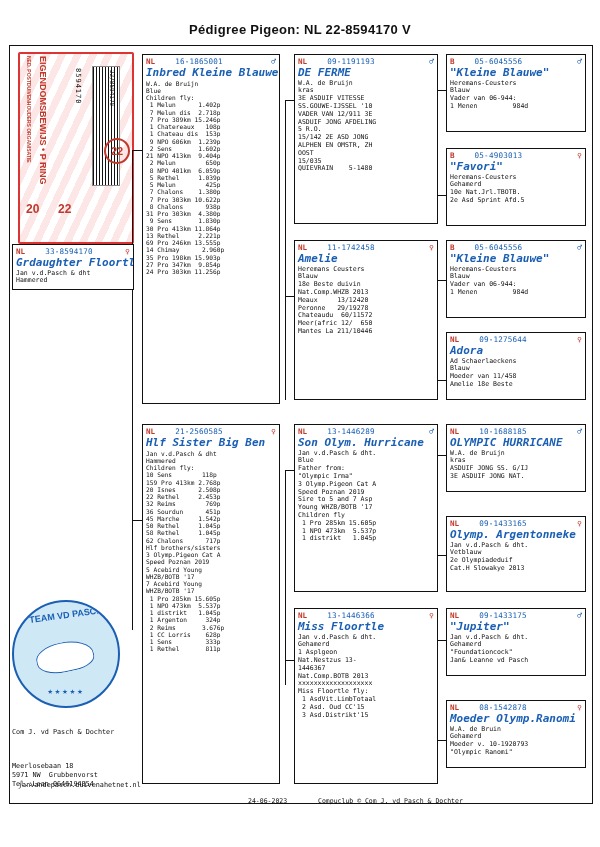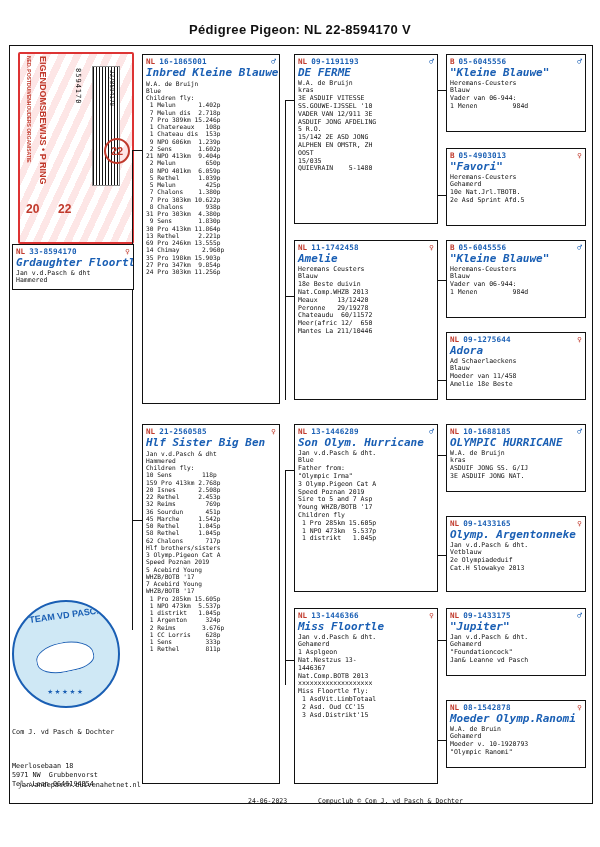--- a/index.html
+++ b/index.html
@@ -26,23 +26,23 @@
   }
   .box{
     position:absolute;
     border:1px solid #111;
     background:#fff;
     box-sizing:border-box;
     padding:2px 3px;
     line-height:1.16;
     overflow:hidden;
   }
-  .hdr{display:flex;align-items:baseline;gap:4px;white-space:nowrap;}
+  .hdr{display:flex;align-items:baseline;gap:20px;white-space:nowrap;}
   .hdr .ring{color:#c0392b;font-weight:bold;font-size:7.6px;}
-  .hdr .num{color:#1a5fb4;font-weight:bold;font-size:7.6px;letter-spacing:.2px;}
+  .hdr .num{color:#1a5fb4;font-weight:normal;font-size:7.6px;letter-spacing:.2px;}
   .hdr .sex{margin-left:auto;color:#c0392b;font-size:8px;font-weight:bold;}
   .hdr .sexm{margin-left:auto;color:#1a5fb4;font-size:8px;font-weight:bold;}
   .name{
     color:#1a5fb4;font-style:italic;font-weight:bold;font-size:11px;
     white-space:nowrap;
   }
   .lines{white-space:pre;font-size:6.5px;line-height:1.2;color:#111;}
   .lines.sm{font-size:6.2px;line-height:1.17;}
 
   

